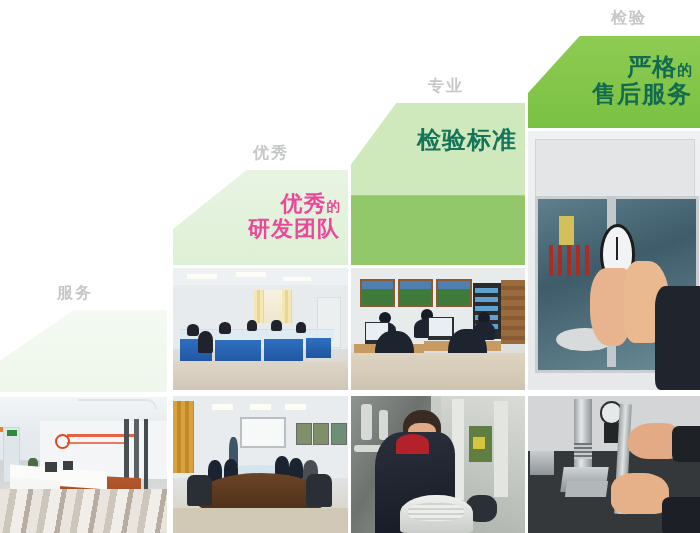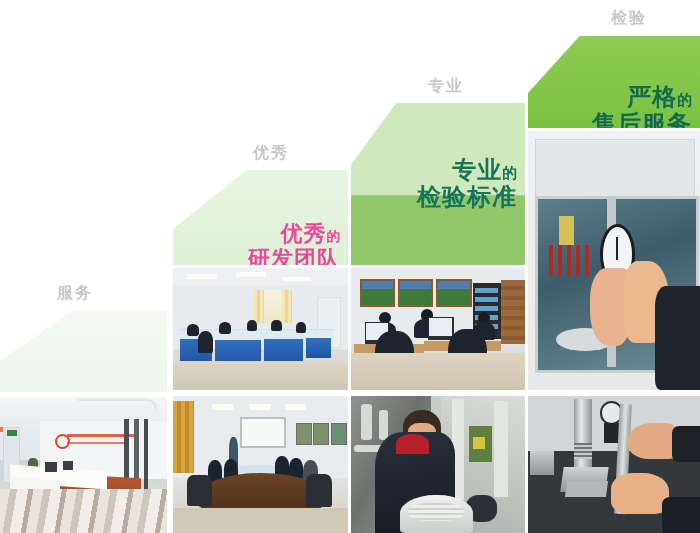--- a/index.html
+++ b/index.html
@@ -34,21 +34,21 @@
   }
   .step .txt{
     position:absolute;
     right:8px;
     text-align:right;
     line-height:1.12;
     white-space:nowrap;
     font-weight:700;
     letter-spacing:1px;
   }
-  .txt .l1{display:block;margin-top:30px;}
+  .txt .l1{display:block;}
   .txt .l2{display:block;}
   .txt .de{font-size:0.62em;font-weight:700;letter-spacing:0;}
 
   
   .photo{position:absolute;overflow:hidden;background:#d8d8d8;}
   .photo .inner{position:absolute;left:0;top:0;width:100%;height:100%;}
 
   
 
   
@@ -304,21 +304,20 @@
   </div>
 
   <div class="col">
 
     <div class="caption" style="left:428px;top:78px;">专业</div>
 
     <div class="step" style="left:351px;top:103px;width:174px;height:162px;">
       <div class="slab" style="background:#cfe8bc;clip-path:polygon(0 38%, 26% 0, 100% 0, 100% 100%, 0 100%);"></div>
       <div class="slab" style="background:#92c86a;clip-path:polygon(0 57%, 100% 57%, 100% 100%, 0 100%);"></div>
       <div class="txt" style="top:24px;font-size:24px;color:#16745a;">
-        <span class="l1"><span>专业</span><span class="de">的</span></span>
         <span class="l2">检验标准</span>
       </div>
     </div>
 
     <div class="photo" style="left:351px;top:268px;width:174px;height:122px;">
       <div class="inner ph-rd">
         <div class="wall"></div>
         <div class="pic p1"></div>
           <div class="pic p2"></div>
           <div class="pic p3"></div>

